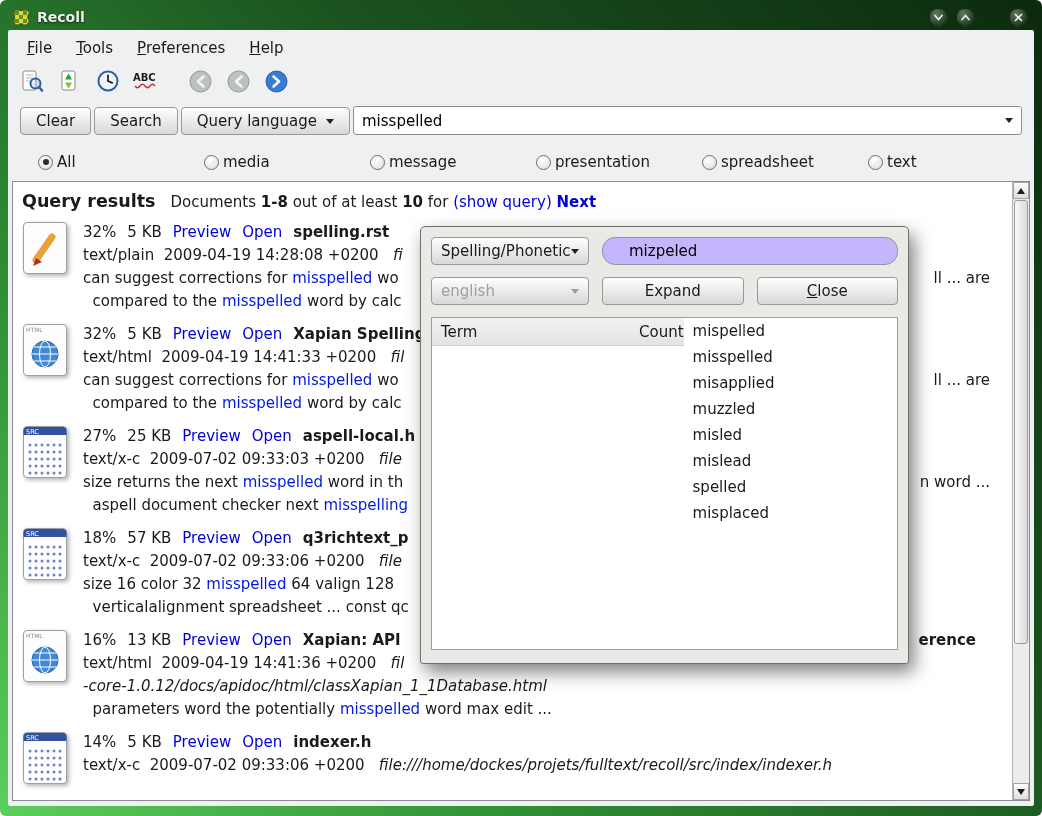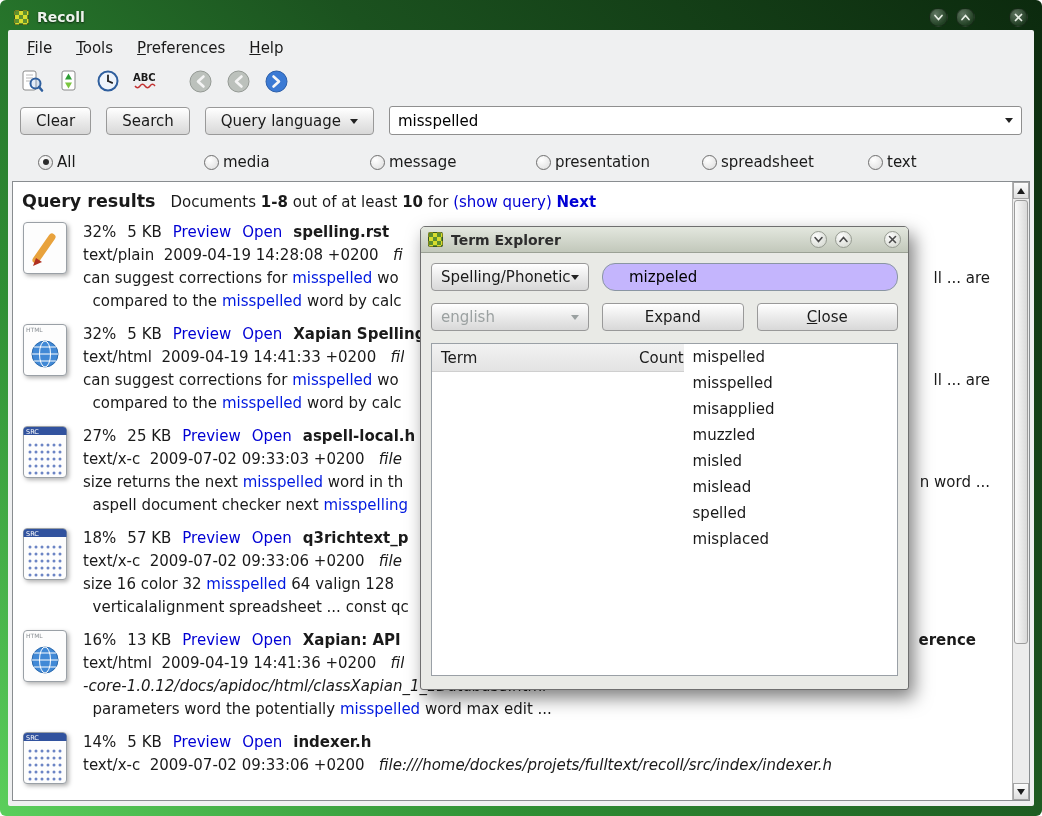--- a/index.html
+++ b/index.html
@@ -15,21 +15,21 @@
 .tb-btn{width:19px;height:19px;border-radius:50%;display:flex;align-items:center;justify-content:center;
   background:radial-gradient(circle at 35% 30%,rgba(255,255,255,.35),rgba(255,255,255,.08) 70%);border:1px solid rgba(0,0,0,.35)}
 .tb-btn svg{display:block}
 .tb-btn path,.tb-btn line{stroke:#e8f0e6;stroke-width:1.7;fill:none;stroke-linecap:round}
 .client{height:calc(100% - 26px);background:#eff0f1;border-radius:2px;display:flex;flex-direction:column;overflow:hidden}
 .menubar{display:flex;gap:6px;padding:6px 10px 2px}
 .menu-item{padding:3px 9px;border-radius:3px;cursor:default}
 .toolbar{display:flex;align-items:center;gap:10px;padding:5px 10px 6px}
 .tool{width:28px;height:28px;display:flex;align-items:center;justify-content:center;border-radius:3px}
 .tool.sep{margin-left:16px}
-.search-row{display:flex;align-items:flex-end;gap:15px;padding:5px 12px 10px}
+.search-row{display:flex;align-items:flex-end;gap:3px;padding:5px 12px 10px}
 .btn{font:inherit;background:linear-gradient(#ffffff,#e9e9e9 55%,#d8d8d8);border:1px solid #999;border-radius:4px;
   padding:4px 15px;box-shadow:inset 0 1px 0 #fff;white-space:nowrap;color:#1a1a1a}
 .combo-btn{display:inline-flex;align-items:center;gap:9px}
 .caret{width:0;height:0;border-left:4px solid transparent;border-right:4px solid transparent;border-top:5px solid #222}
 .caret.dim{border-top-color:#9aa0a0}
 .query-combo{flex:1;display:flex;align-items:center;height:29px;background:#fff;border:1px solid #8f8f8f;border-radius:3px;padding:0 8px}
 .query-combo input{flex:1;border:none;outline:none;font:inherit;background:transparent}
 .filter-row{display:flex;align-items:center;padding:8px 0 10px 30px}
 .radio-item{display:flex;align-items:center;gap:4px;width:167px}
 .radio{width:15px;height:15px;border-radius:50%;border:1px solid #6f6f6f;background:radial-gradient(circle at 35% 30%,#fff,#dcdcdc);position:relative}
@@ -467,41 +467,20 @@
             <div class="sb-thumb"></div>
           </div>
         <div class="sb-btn">
             <span class="tri-down"></span>
           </div>
       </div>
     </div>
   </div>
 
   <div class="dialog">
-    <div class="dlg-title">
-      <span class="app-icon"></span>
-      <span class="win-title">Term Explorer</span>
-      <span class="tb-sp"></span>
-      <span class="dlg-btn-circle">
-        <svg width="11" height="11">
-            <path d="M2 3.5 L5.5 7.5 L9 3.5"></path>
-          </svg>
-        </span>
-      <span class="dlg-btn-circle">
-        <svg width="11" height="11">
-            <path d="M2 7.5 L5.5 3.5 L9 7.5"></path>
-          </svg>
-        </span>
-      <span class="dlg-btn-circle" style="margin-left:24px">
-        <svg width="11" height="11">
-            <line x1="2.5" y1="2.5" x2="8.5" y2="8.5"></line>
-            <line x1="8.5" y1="2.5" x2="2.5" y2="8.5"></line>
-          </svg>
-        </span>
-    </div>
     <div class="dlg-body">
       <div class="dlg-row">
         <span class="btn combo">
           <span>Spelling/Phonetic</span>
           <span class="caret"></span>
         </span>
         <input class="text-input" value="mizpeled" style="">
       </div>
       <div class="dlg-row">
         <span class="btn combo disabled">

